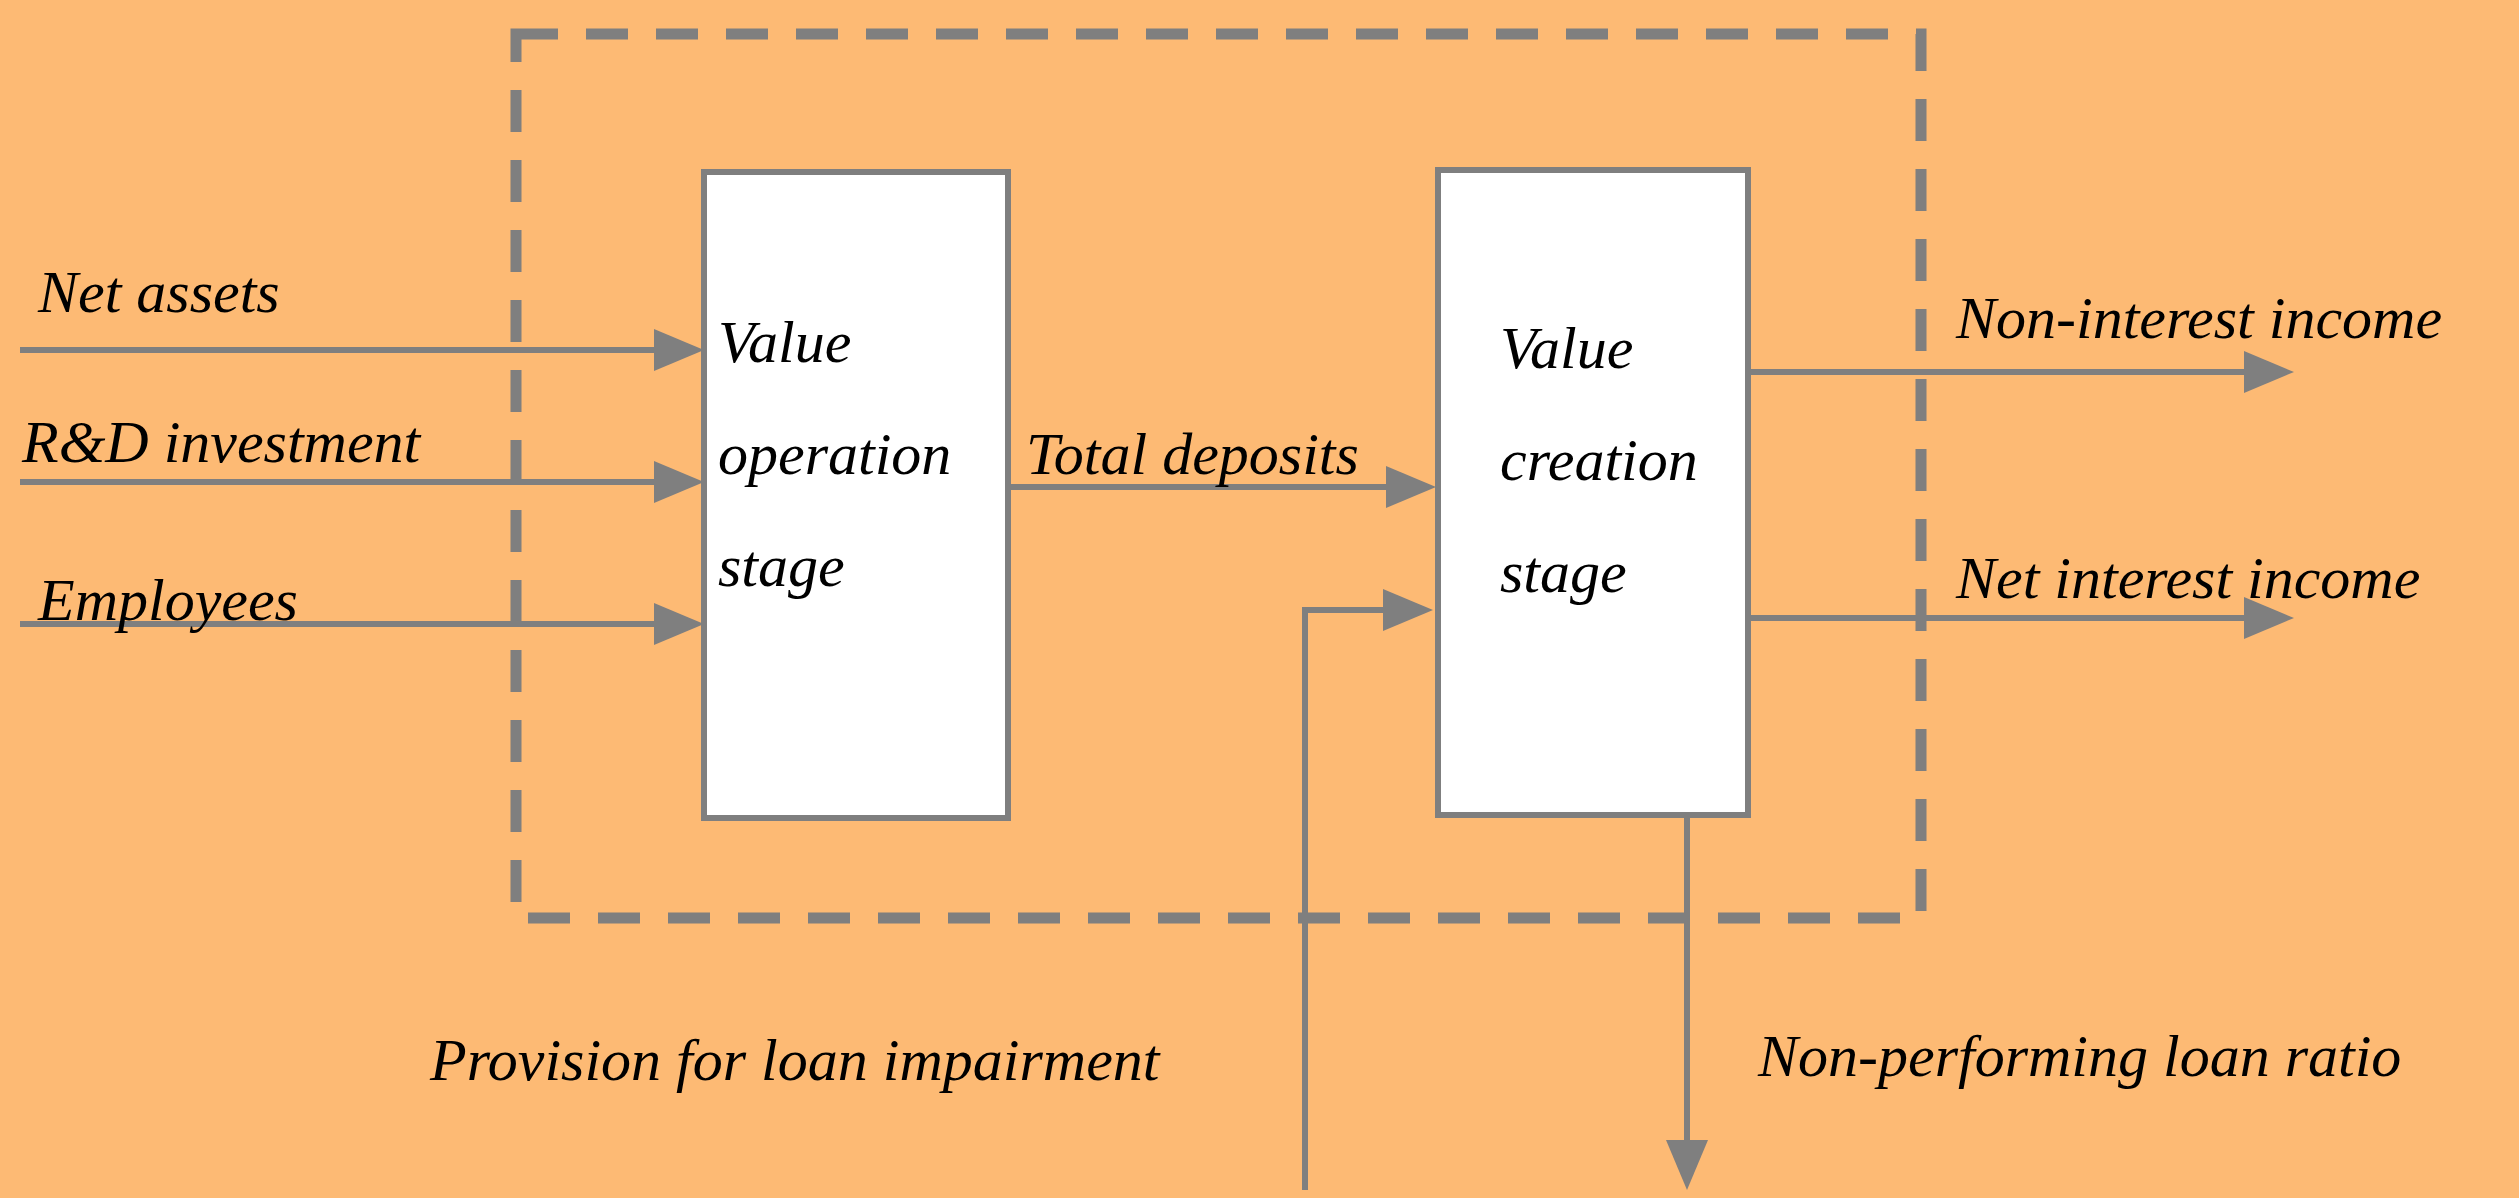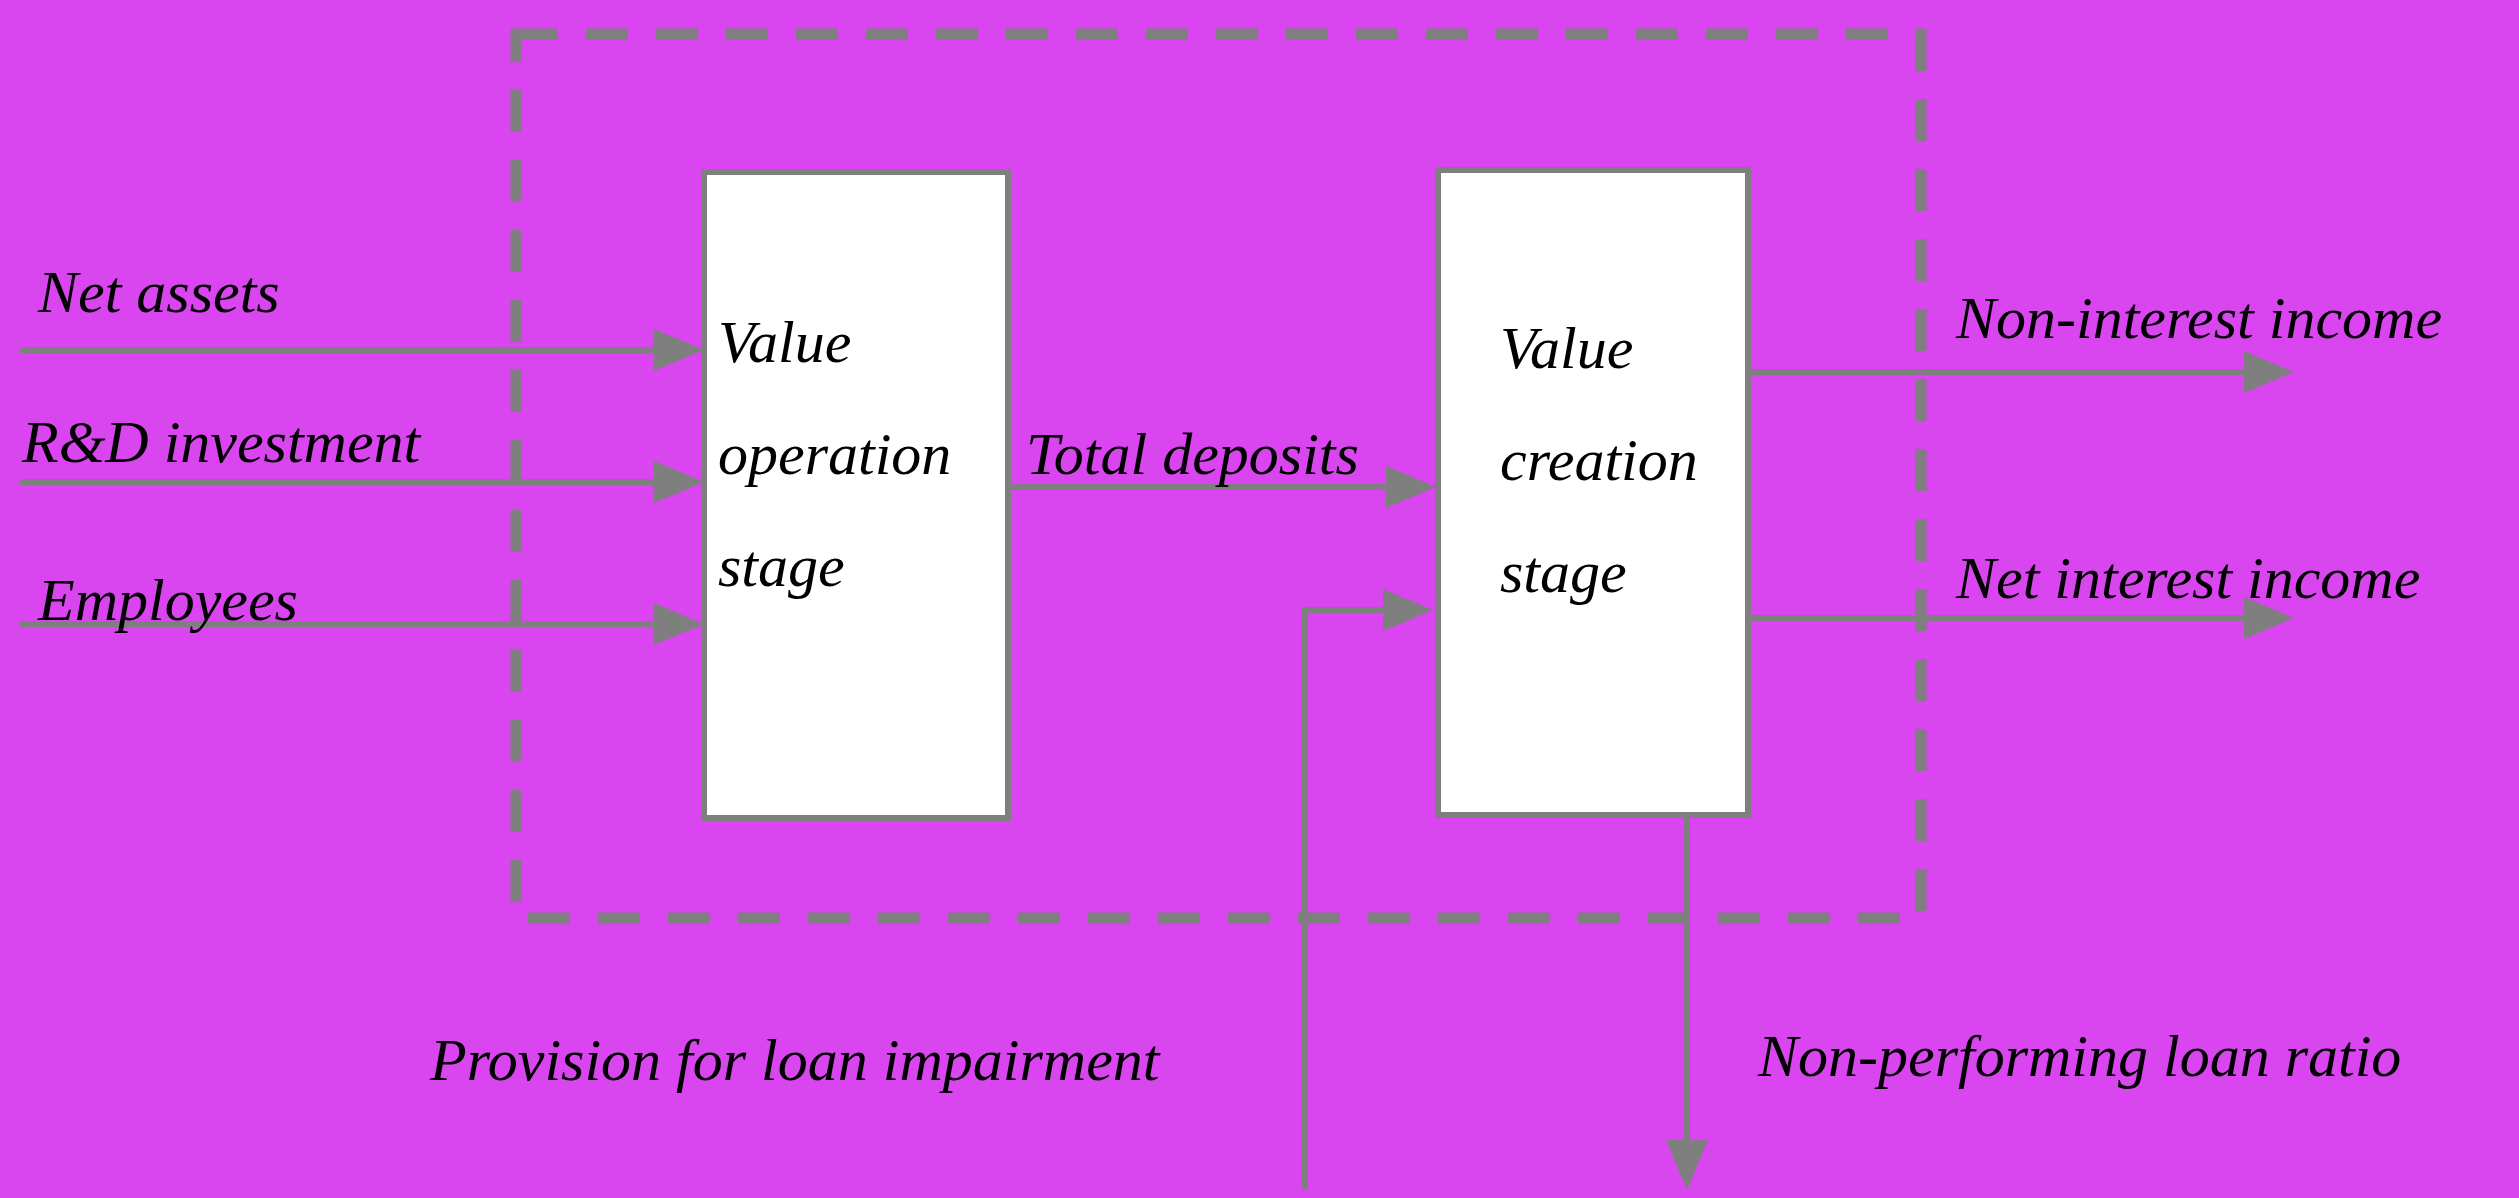--- a/index.html
+++ b/index.html
@@ -4,21 +4,21 @@
 <style>
   html, body {
     margin: 0;
     padding: 0;
     background: #ffffff;
   }
   .figure-wrap {
     position: relative;
     width: 2519px;
     height: 1198px;
-    background: #d946ef;
+    background: #fdba74;
     overflow: hidden;
   }
   svg {
     display: block;
     width: 2519px;
     height: 1198px;
   }
   svg text {
     font-family: "Liberation Serif", "DejaVu Serif", serif;
     font-style: italic;

